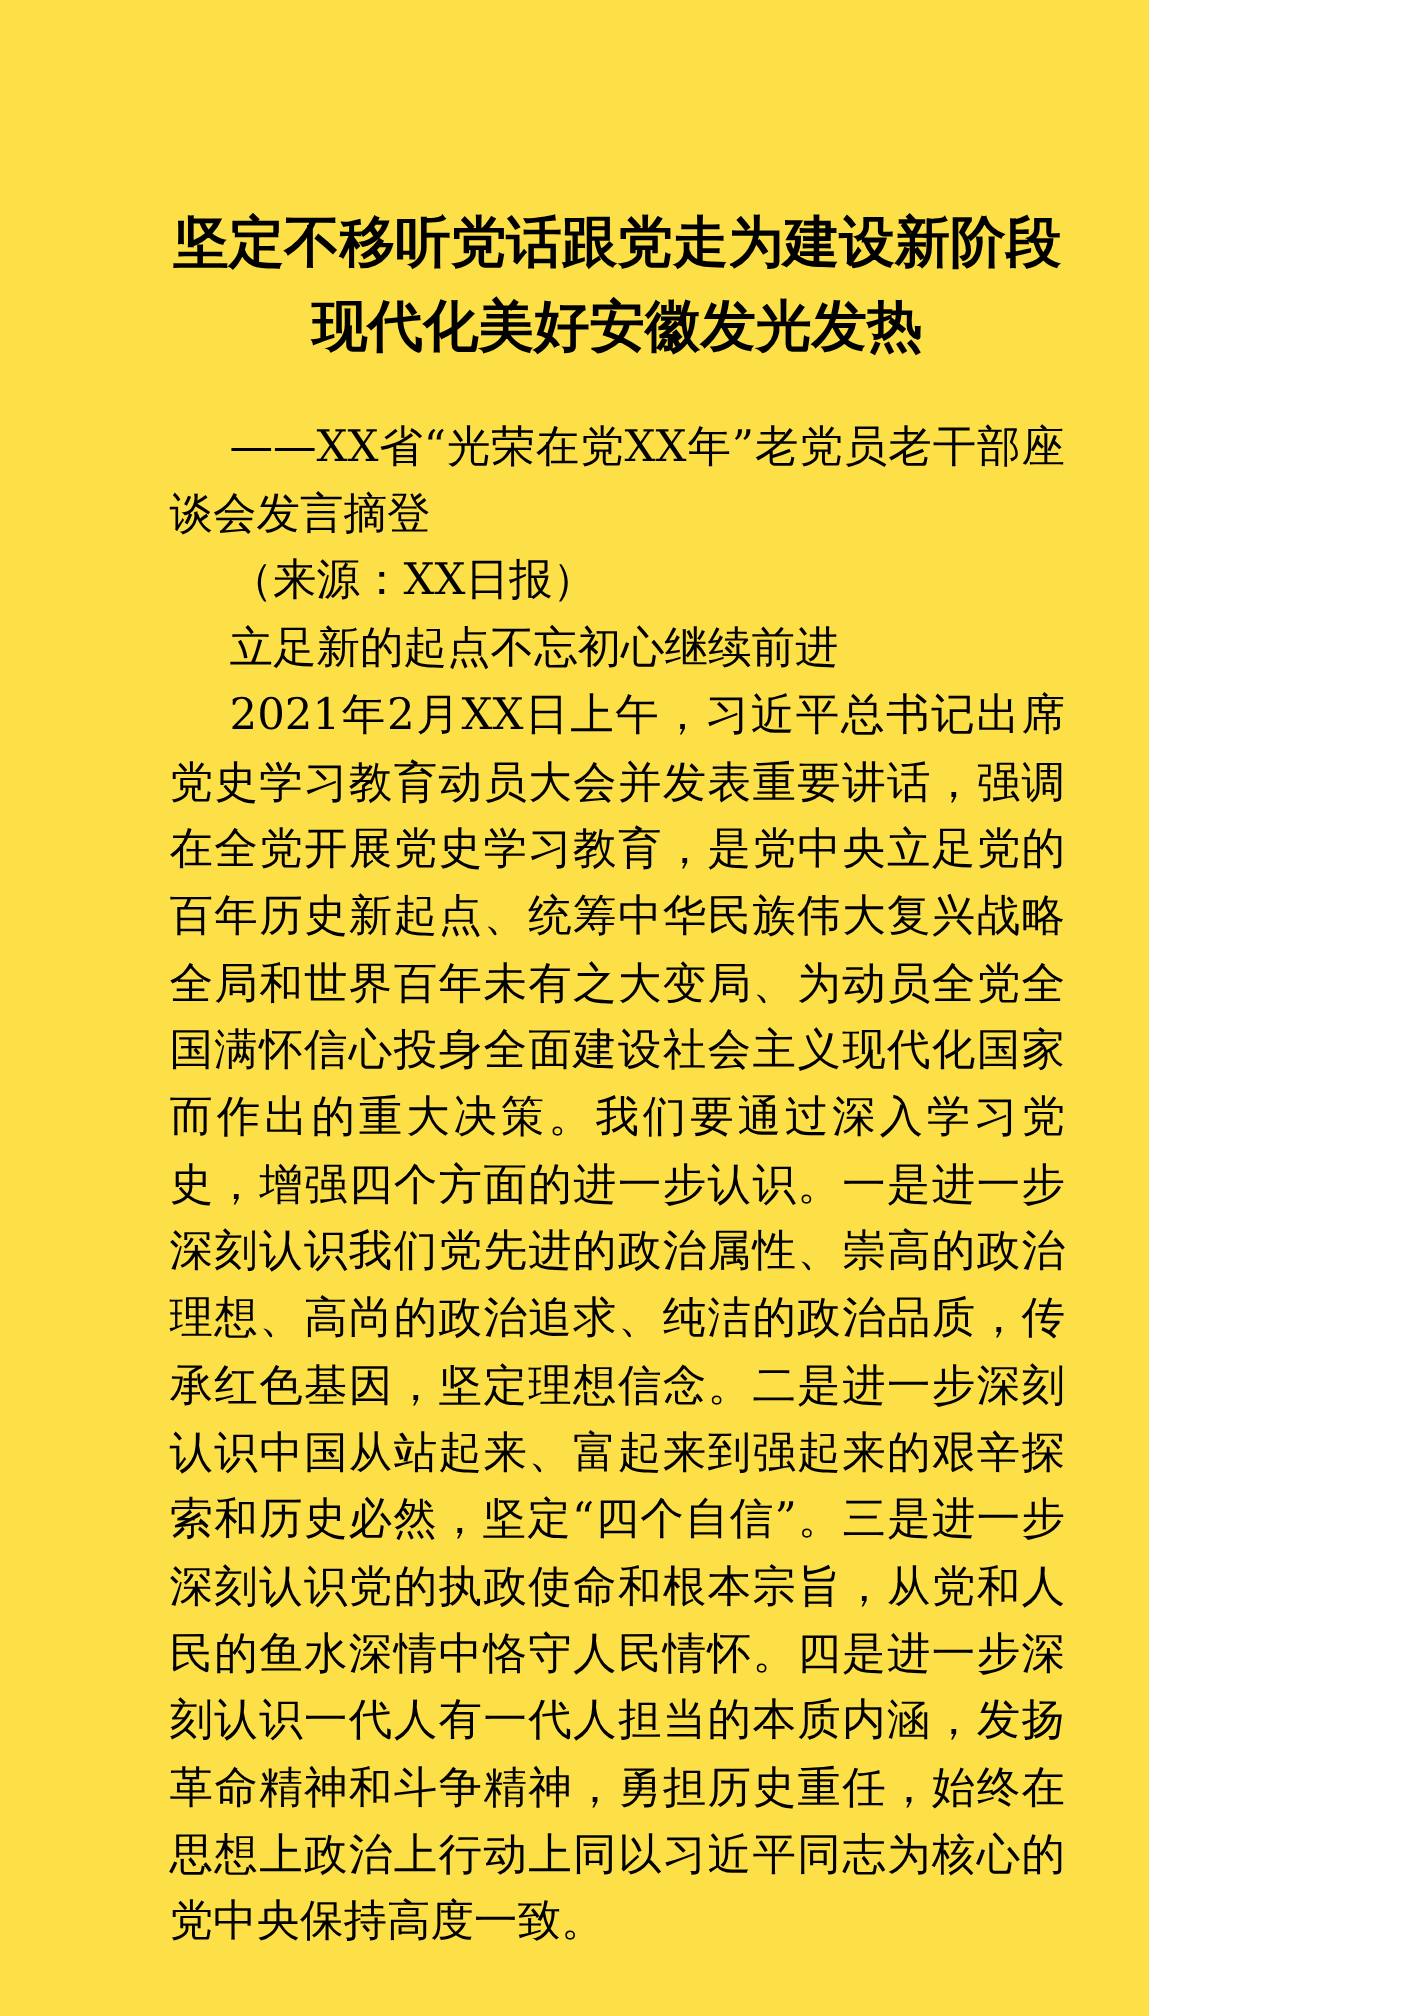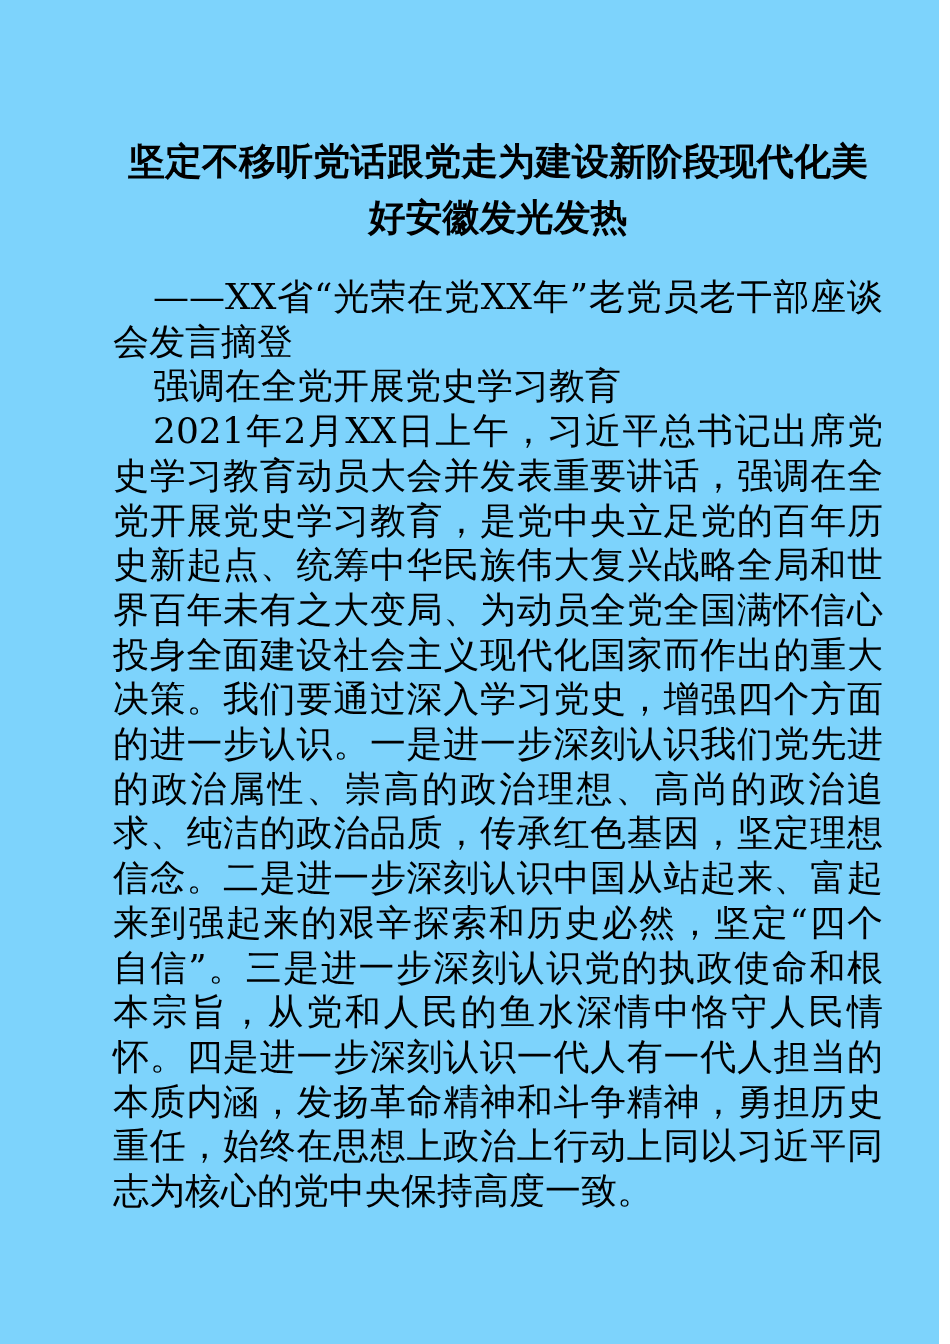--- a/index.html
+++ b/index.html
@@ -7,50 +7,51 @@
     padding: 0;
   }
   body {
     width: 950px;
     height: 1344px;
     background: #ffffff;
     overflow: hidden;
   }
   .page {
     box-sizing: border-box;
-    width: 939px;
+    width: 766px;
     height: 1344px;
     padding: 133px 56px 40px 113px;
-    background: #7dd3fc;
+    background: #fde047;
     color: #000000;
     font-family: "DejaVu Serif", "Liberation Serif", serif;
   }
   .doc-title {
     margin: 0 0 30px 0;
     font-size: 37px;
     line-height: 56px;
     font-weight: 700;
     text-align: center;
     color: #000000;
   }
   .doc-body p {
     margin: 0;
-    font-size: 36px;
+    font-size: 29px;
     line-height: 44.7px;
     text-indent: 40px;
     text-align: justify;
     text-justify: inter-ideograph;
     color: #000000;
     word-break: break-all;
   }
 </style>
 </head>
 <body>
 
 <div class="page">
   <h1 class="doc-title">坚定不移听党话跟党走为建设新阶段现代化美好安徽发光发热</h1>
 
   <div class="doc-body">
     <p>——XX省“光荣在党XX年”老党员老干部座谈会发言摘登</p>
-    <p>强调在全党开展党史学习教育</p>
+    <p>（来源：XX日报）</p>
+    <p>立足新的起点不忘初心继续前进</p>
     <p>2021年2月XX日上午，习近平总书记出席党史学习教育动员大会并发表重要讲话，强调在全党开展党史学习教育，是党中央立足党的百年历史新起点、统筹中华民族伟大复兴战略全局和世界百年未有之大变局、为动员全党全国满怀信心投身全面建设社会主义现代化国家而作出的重大决策。我们要通过深入学习党史，增强四个方面的进一步认识。一是进一步深刻认识我们党先进的政治属性、崇高的政治理想、高尚的政治追求、纯洁的政治品质，传承红色基因，坚定理想信念。二是进一步深刻认识中国从站起来、富起来到强起来的艰辛探索和历史必然，坚定“四个自信”。三是进一步深刻认识党的执政使命和根本宗旨，从党和人民的鱼水深情中恪守人民情怀。四是进一步深刻认识一代人有一代人担当的本质内涵，发扬革命精神和斗争精神，勇担历史重任，始终在思想上政治上行动上同以习近平同志为核心的党中央保持高度一致。</p>
   </div>
 </div>
 
 </body></html>

